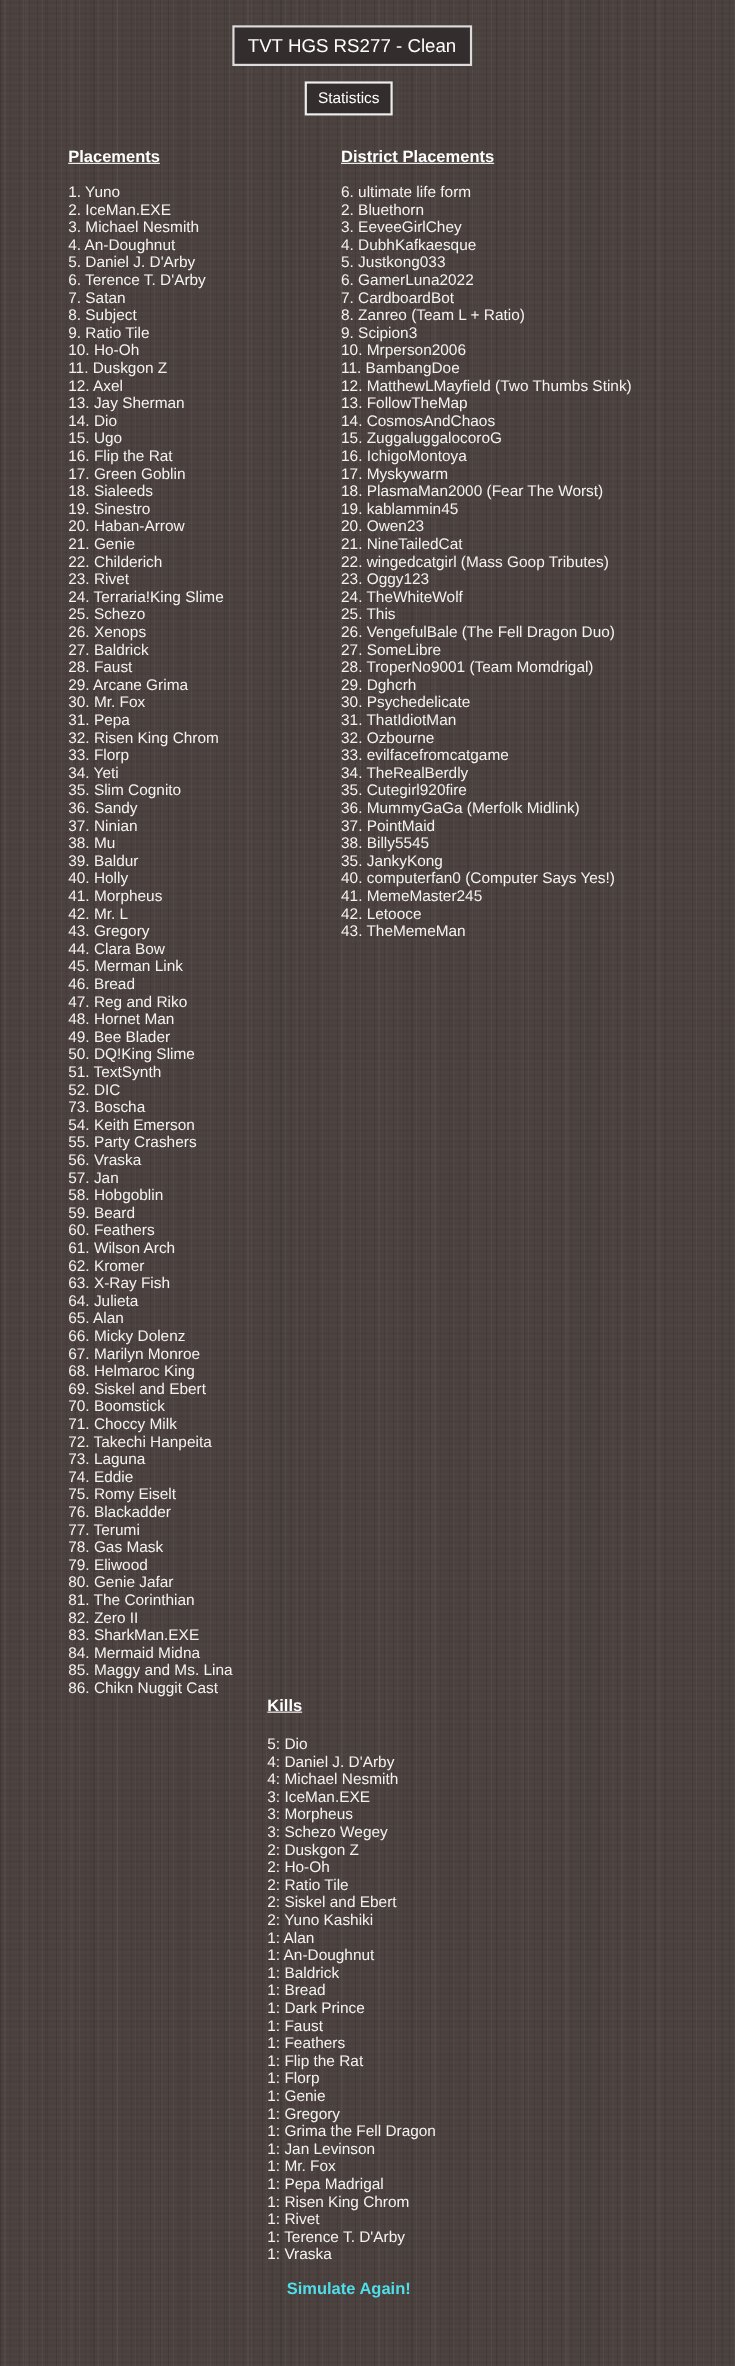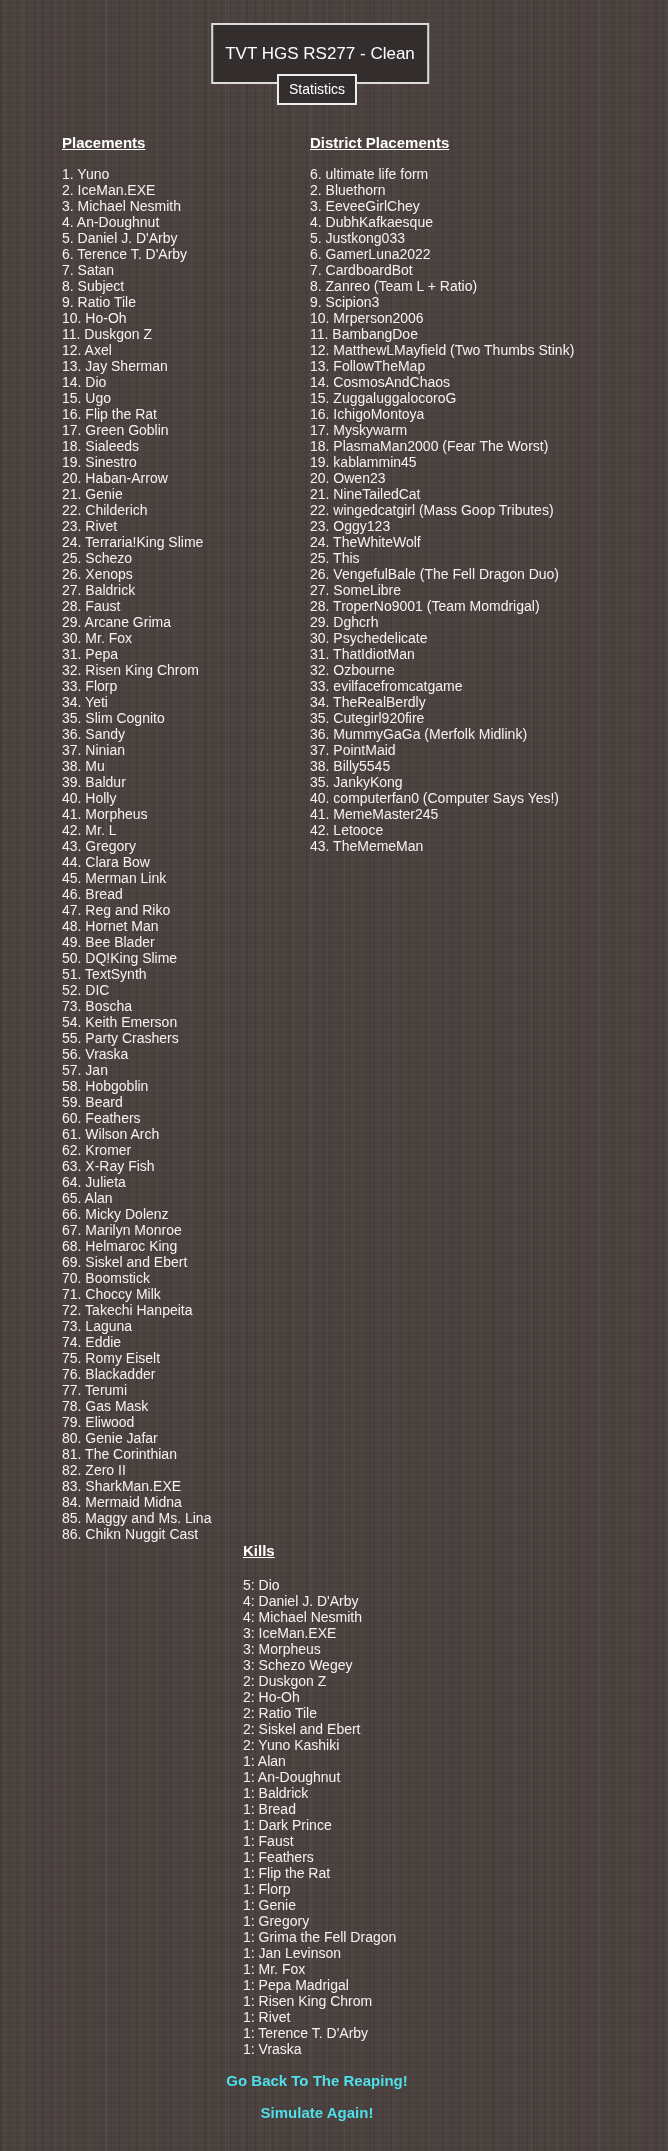--- a/index.html
+++ b/index.html
@@ -11,21 +11,21 @@
       repeating-linear-gradient(90deg, rgba(0,0,0,0.10) 0 1px, rgba(0,0,0,0) 1px 4px, rgba(255,255,255,0.035) 4px 5px, rgba(0,0,0,0) 5px 9px, rgba(0,0,0,0.07) 9px 10px, rgba(0,0,0,0) 10px 17px),
       repeating-linear-gradient(90deg, rgba(0,0,0,0.05) 0 2px, rgba(0,0,0,0) 2px 23px, rgba(255,255,255,0.02) 23px 25px, rgba(0,0,0,0) 25px 41px),
       repeating-linear-gradient(0deg, rgba(255,255,255,0.012) 0 2px, rgba(0,0,0,0.015) 2px 5px);
     color:#f4f2f1;
   }
   .boxed{
     position:absolute;transform:translateX(-50%);
     background:#332e2d;border:2px solid #dcdcdc;
     color:#ffffff;white-space:nowrap;
   }
-  #title-box{left:320px;top:23px;font-size:17px;line-height:19px;padding:19px 12px;}
+  #title-box{left:320px;top:23px;font-size:17px;line-height:19px;padding:7px 12px;}
   #stats-box{left:317px;top:74px;font-size:14px;line-height:19px;padding:4px 10px;border-color:#eeeeee;}
   .col-heading{
     position:absolute;font-size:15px;line-height:17px;font-weight:bold;
     text-decoration:underline;color:#ffffff;white-space:nowrap;
   }
   #placements-heading{left:62px;top:134px;}
   #district-heading{left:310px;top:134px;}
   #kills-heading{left:243px;top:1542px;}
   .list{position:absolute;font-size:14px;line-height:16px;white-space:nowrap;}
   #placements-list{left:62px;top:166px;}
@@ -215,18 +215,15 @@
     <div class="line">1: Mr. Fox</div>
     <div class="line">1: Pepa Madrigal</div>
     <div class="line">1: Risen King Chrom</div>
     <div class="line">1: Rivet</div>
     <div class="line">1: Terence T. D'Arby</div>
     <div class="line">1: Vraska</div>
   </div>
 
 <div id="bottom-links">
   <div class="link-line">
-    <a>Go Back To The Reaping!</a>
-  </div>
-  <div class="link-line">
     <a>Simulate Again!</a>
   </div>
 </div>
 
 </body></html>

